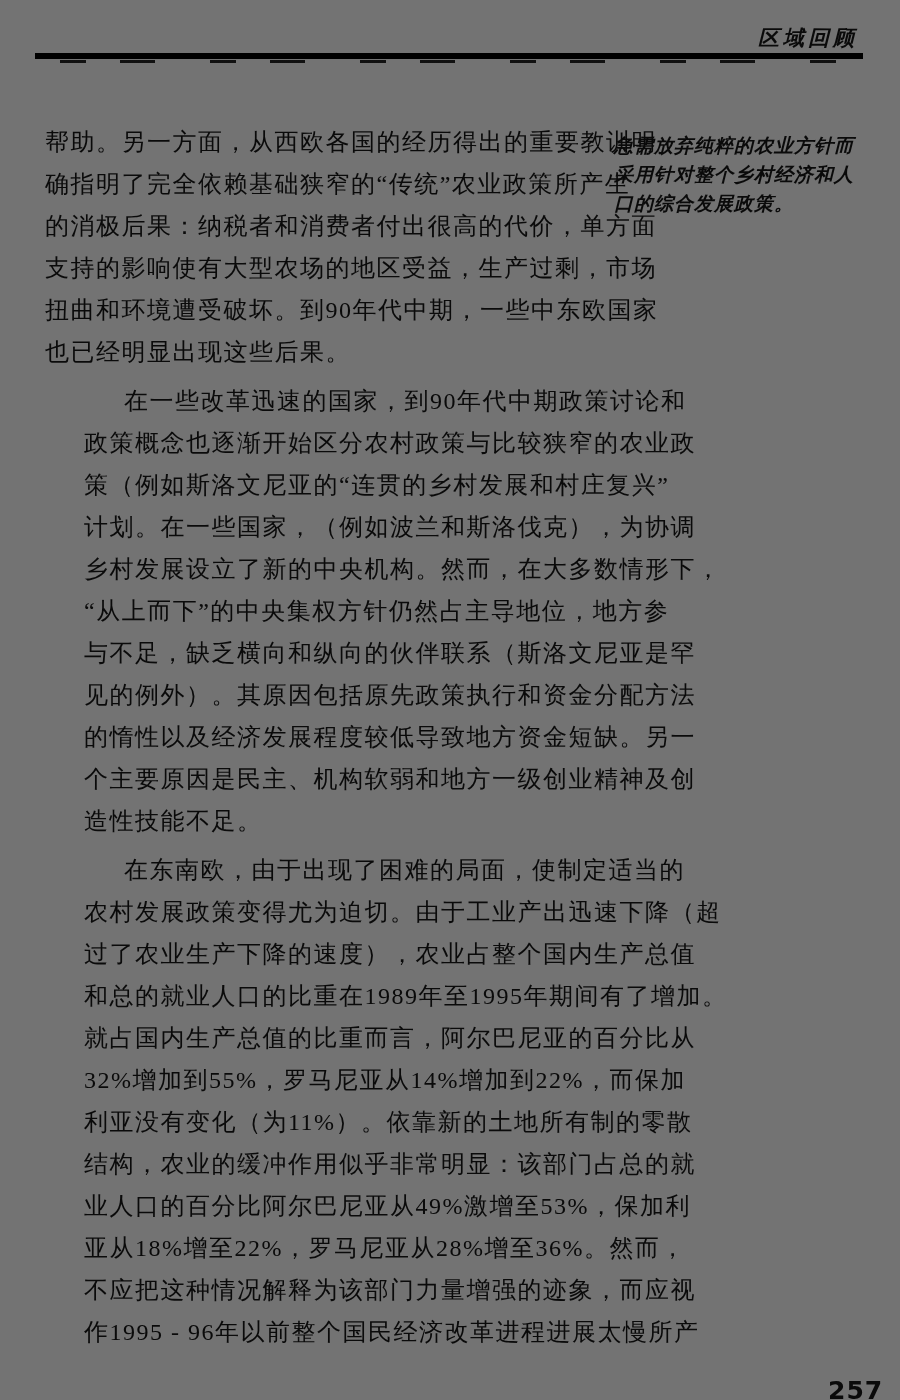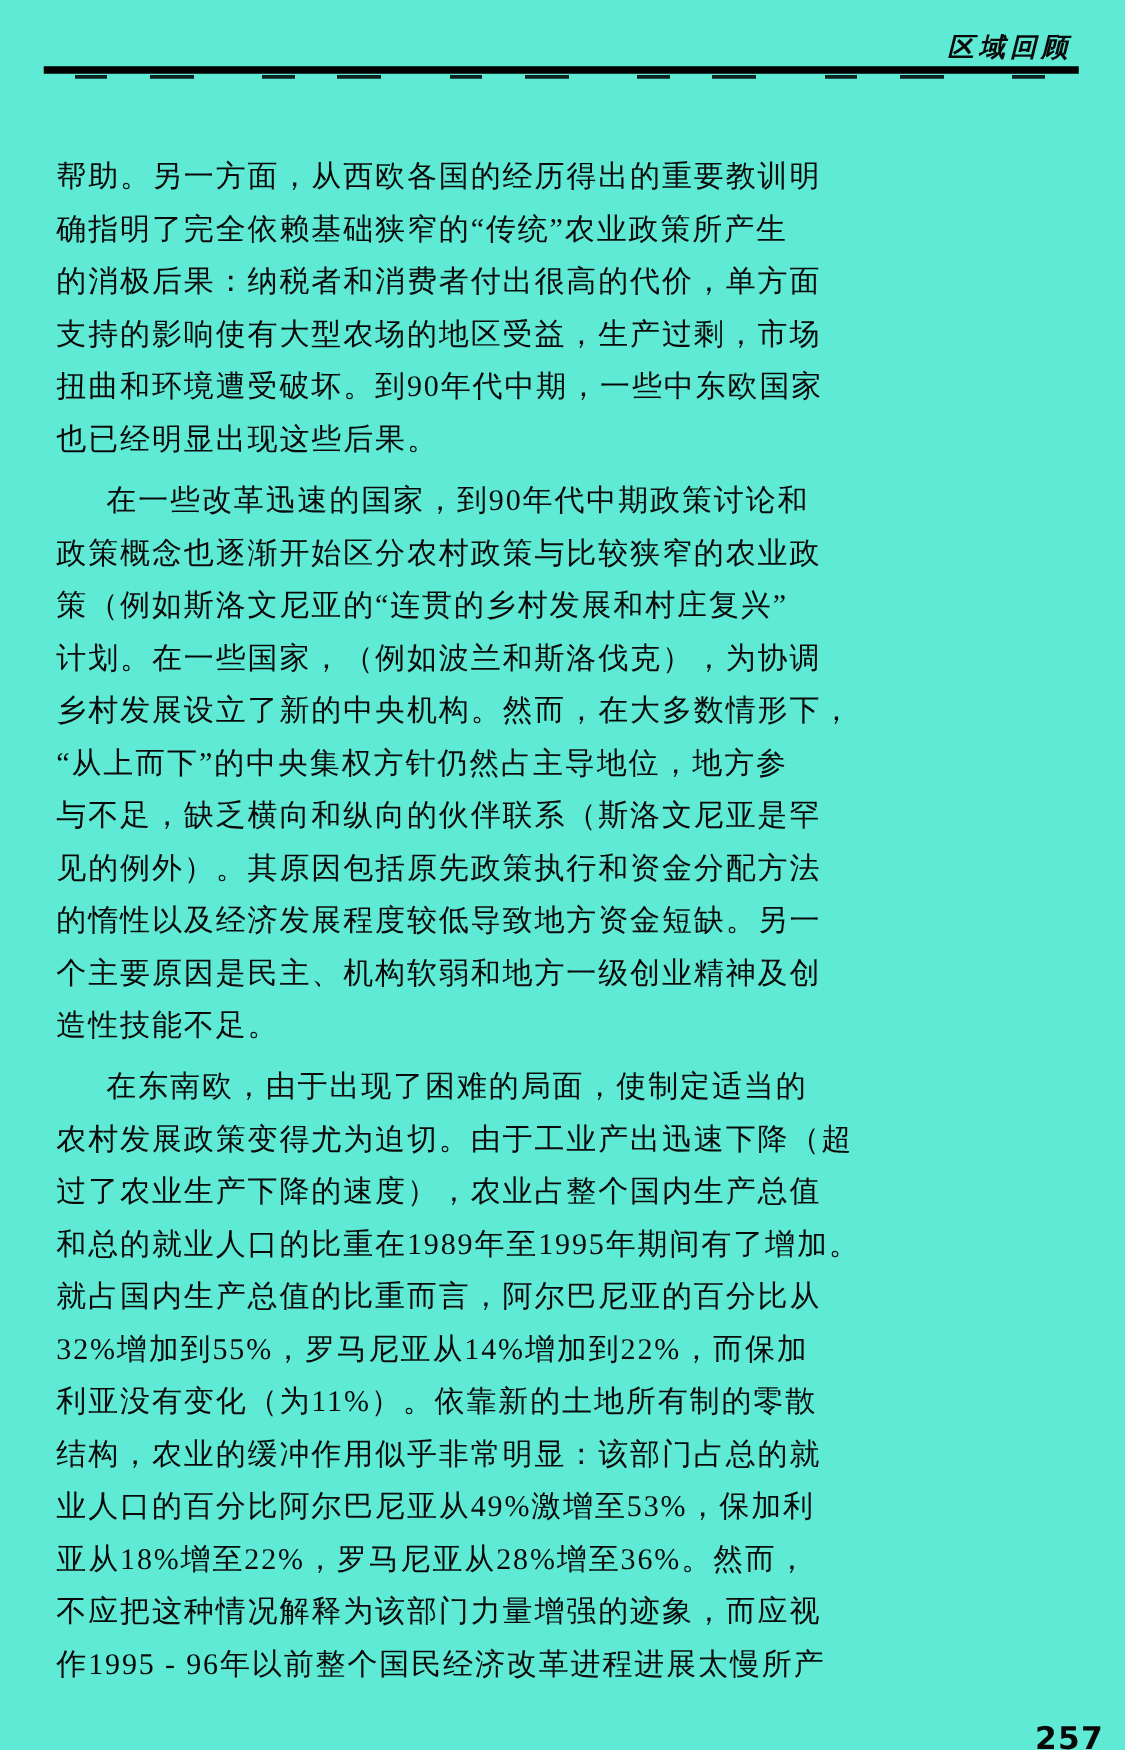--- a/index.html
+++ b/index.html
@@ -5,21 +5,21 @@
   html, body {
     margin: 0;
     padding: 0;
     background: #e8e8e8;
   }
   .page {
     position: relative;
     width: 900px;
     height: 1400px;
     margin: 0 auto;
-    background: #5eead4;
+    background: #737373;
     overflow: hidden;
     color: #0a0a0a;
     font-family: "Liberation Serif", "DejaVu Serif", serif;
   }
 
   
   .running-title {
     position: absolute;
     top: 24px;
     right: 42px;
@@ -61,21 +61,21 @@
     width: 560px;
   }
   .para {
     font-size: 24px;
     line-height: 42px;
     letter-spacing: 1.5px;
     white-space: pre;
     text-align: left;
   }
   .para + .para { margin-top: 7px; }
-  .para.indent { text-indent: 40px; }
+  .para.indent { text-indent: 40px; margin-left: 39px; }
 
   
   .margin-note {
     position: absolute;
     left: 614px;
     top: 131px;
     width: 272px;
     font-size: 19px;
     line-height: 29px;
     letter-spacing: 1px;
@@ -130,16 +130,19 @@
 就占国内生产总值的比重而言，阿尔巴尼亚的百分比从
 32%增加到55%，罗马尼亚从14%增加到22%，而保加
 利亚没有变化（为11%）。依靠新的土地所有制的零散
 结构，农业的缓冲作用似乎非常明显：该部门占总的就
 业人口的百分比阿尔巴尼亚从49%激增至53%，保加利
 亚从18%增至22%，罗马尼亚从28%增至36%。然而，
 不应把这种情况解释为该部门力量增强的迹象，而应视
 作1995 - 96年以前整个国民经济改革进程进展太慢所产</div>
   </div>
 
+  <div class="margin-note">急需放弃纯粹的农业方针而
+采用针对整个乡村经济和人
+口的综合发展政策。</div>
 
   <div class="page-number">257</div>
 
 </div>
 
 </body></html>

